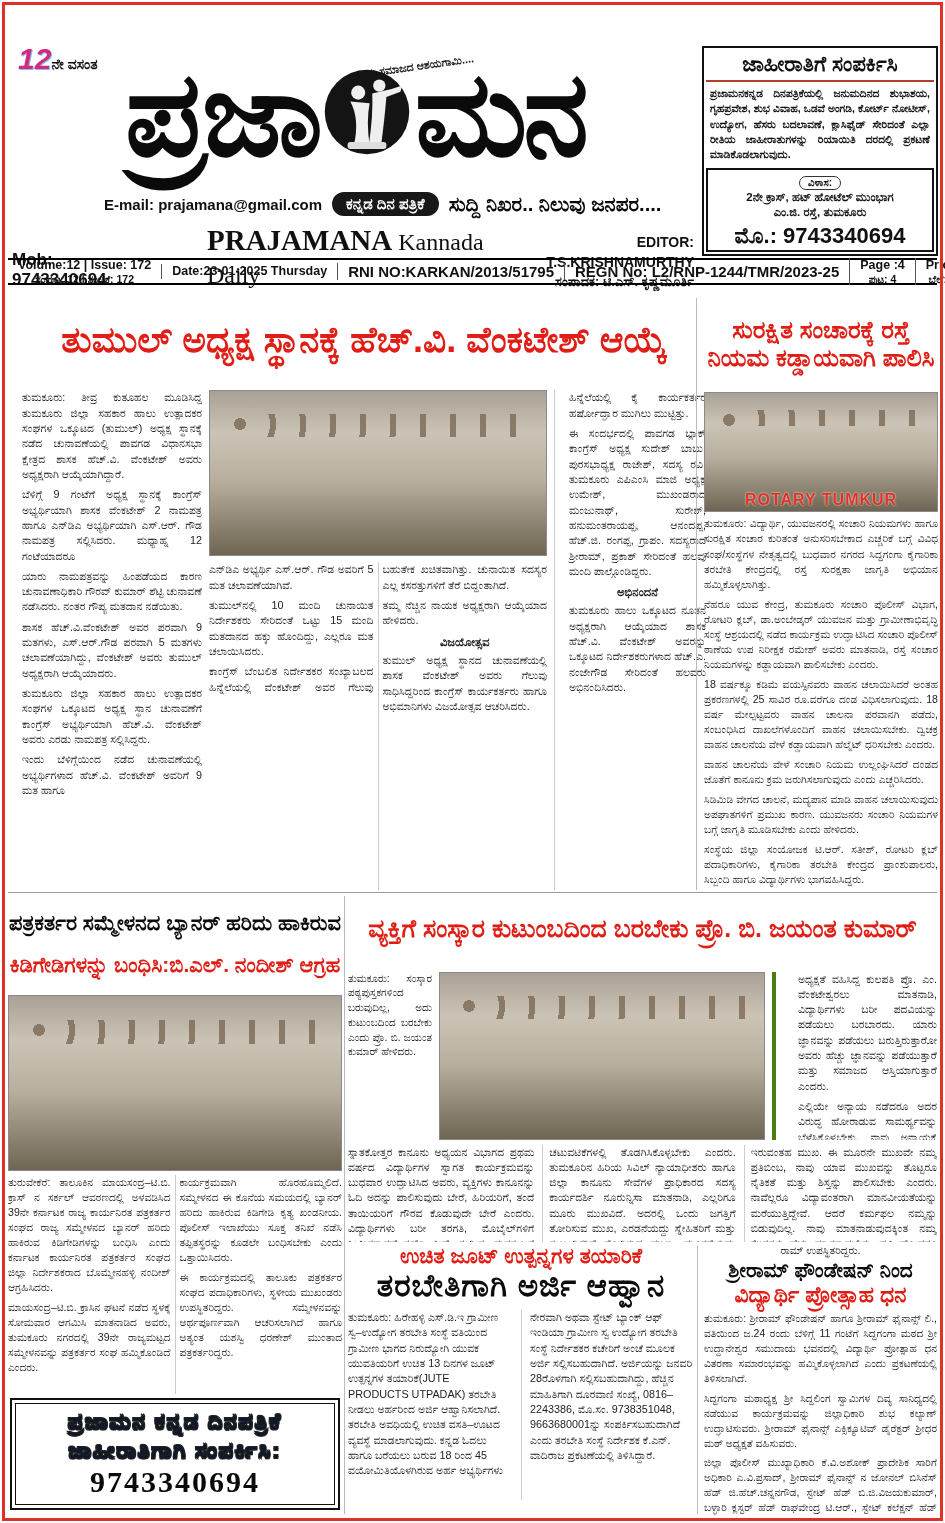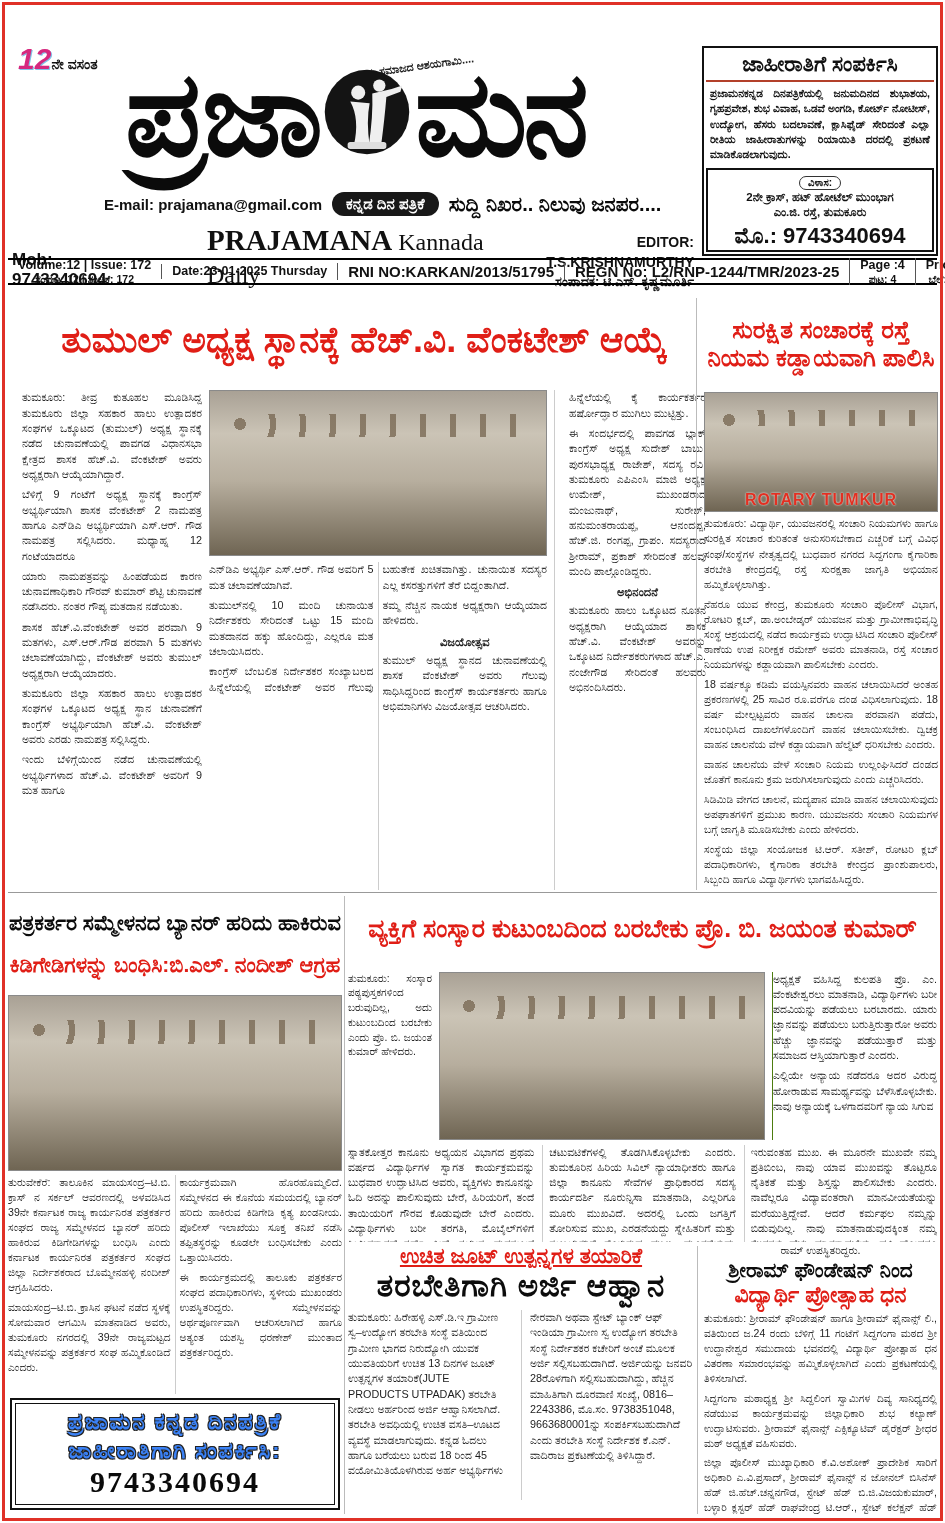--- a/index.html
+++ b/index.html
@@ -89,38 +89,38 @@
   .story-banner .hl1{font-size:21px;line-height:1.15;}
   .story-banner .hl2{font-size:21px;line-height:1.15;color:#e01e16;}
   .bn-photo{height:176px;margin:5px 0 4px;}
   .bn-cols{columns:2;column-gap:9px;column-rule:1px solid #ccc;height:252px;overflow:hidden;}
   .bn-cols .body-text,.bn-cols p{font-size:10.6px;}
 
   
   .bottom-ad{position:absolute;left:10px;top:1398px;width:330px;height:112px;border:2px solid #111;
              box-sizing:border-box;text-align:center;padding-top:8px;}
   .bottom-ad::before{content:"";position:absolute;inset:3px;border:1px solid #111;pointer-events:none;}
-  .outline-txt{font-size:22px;font-weight:900;letter-spacing:2px;color:#3b82f6;
+  .outline-txt{font-size:22px;font-weight:900;letter-spacing:2px;color:#0f172a;
                text-shadow:-1px -1px 0 #222,1px -1px 0 #222,-1px 1px 0 #222,1px 1px 0 #222;line-height:1.3;}
   .bottom-ad .phone{font-family:"Liberation Serif","DejaVu Serif",serif;font-size:30px;font-weight:900;color:#0a0a0a;letter-spacing:2px;}
 
   
   .story-sanskara{position:absolute;left:348px;top:894px;width:589px;height:348px;overflow:hidden;}
   .story-sanskara .hl{font-size:25px;line-height:1.1;height:36px;}
   .sk-row1{display:flex;gap:7px;height:168px;margin-top:4px;}
   .sk-lede{width:84px;flex:0 0 auto;overflow:hidden;font-size:10.4px;}
   .sk-photo{width:326px;flex:0 0 auto;}
-  .sk-right{flex:1;overflow:hidden;border-left:1px solid #4d7c0f;padding-left:0;}
+  .sk-right{flex:1;overflow:hidden;border-left:4px solid #4d7c0f;padding-left:22px;}
   .sk-row2{display:flex;gap:8px;height:132px;margin-top:5px;}
   .sk-row2 .c{flex:1;overflow:hidden;border-left:1px solid #ccc;padding-left:6px;}
   .sk-row2 .c:first-child{border-left:none;padding-left:0;}
 
   
   .story-jute{position:absolute;left:348px;top:1244px;width:346px;height:274px;overflow:hidden;text-align:center;}
-  .story-jute .hl1{font-size:21px;color:#e01e16;font-weight:900;text-decoration:underline;}
+  .story-jute .hl1{font-size:21px;color:#e01e16;font-weight:900;}
   .story-jute .hl2{font-size:31px;font-weight:900;color:#0c0c0c;letter-spacing:1px;}
   .jt-cols{display:flex;gap:9px;text-align:left;margin-top:6px;height:190px;overflow:hidden;}
   .jt-cols .c{flex:1;overflow:hidden;}
   .jt-cols .c+.c{border-left:1px solid #ccc;padding-left:8px;}
 
   
   .story-shriram{position:absolute;left:700px;top:1244px;width:237px;height:274px;overflow:hidden;padding-left:4px;box-sizing:border-box;}
   .tail-line{font-size:10.6px;text-align:center;margin-bottom:2px;}
   .story-shriram .hl1{font-size:20px;font-weight:900;color:#0c0c0c;text-align:center;line-height:1.15;}
   .story-shriram .hl2{font-size:22px;font-weight:900;color:#e01e16;text-align:center;line-height:1.15;}

